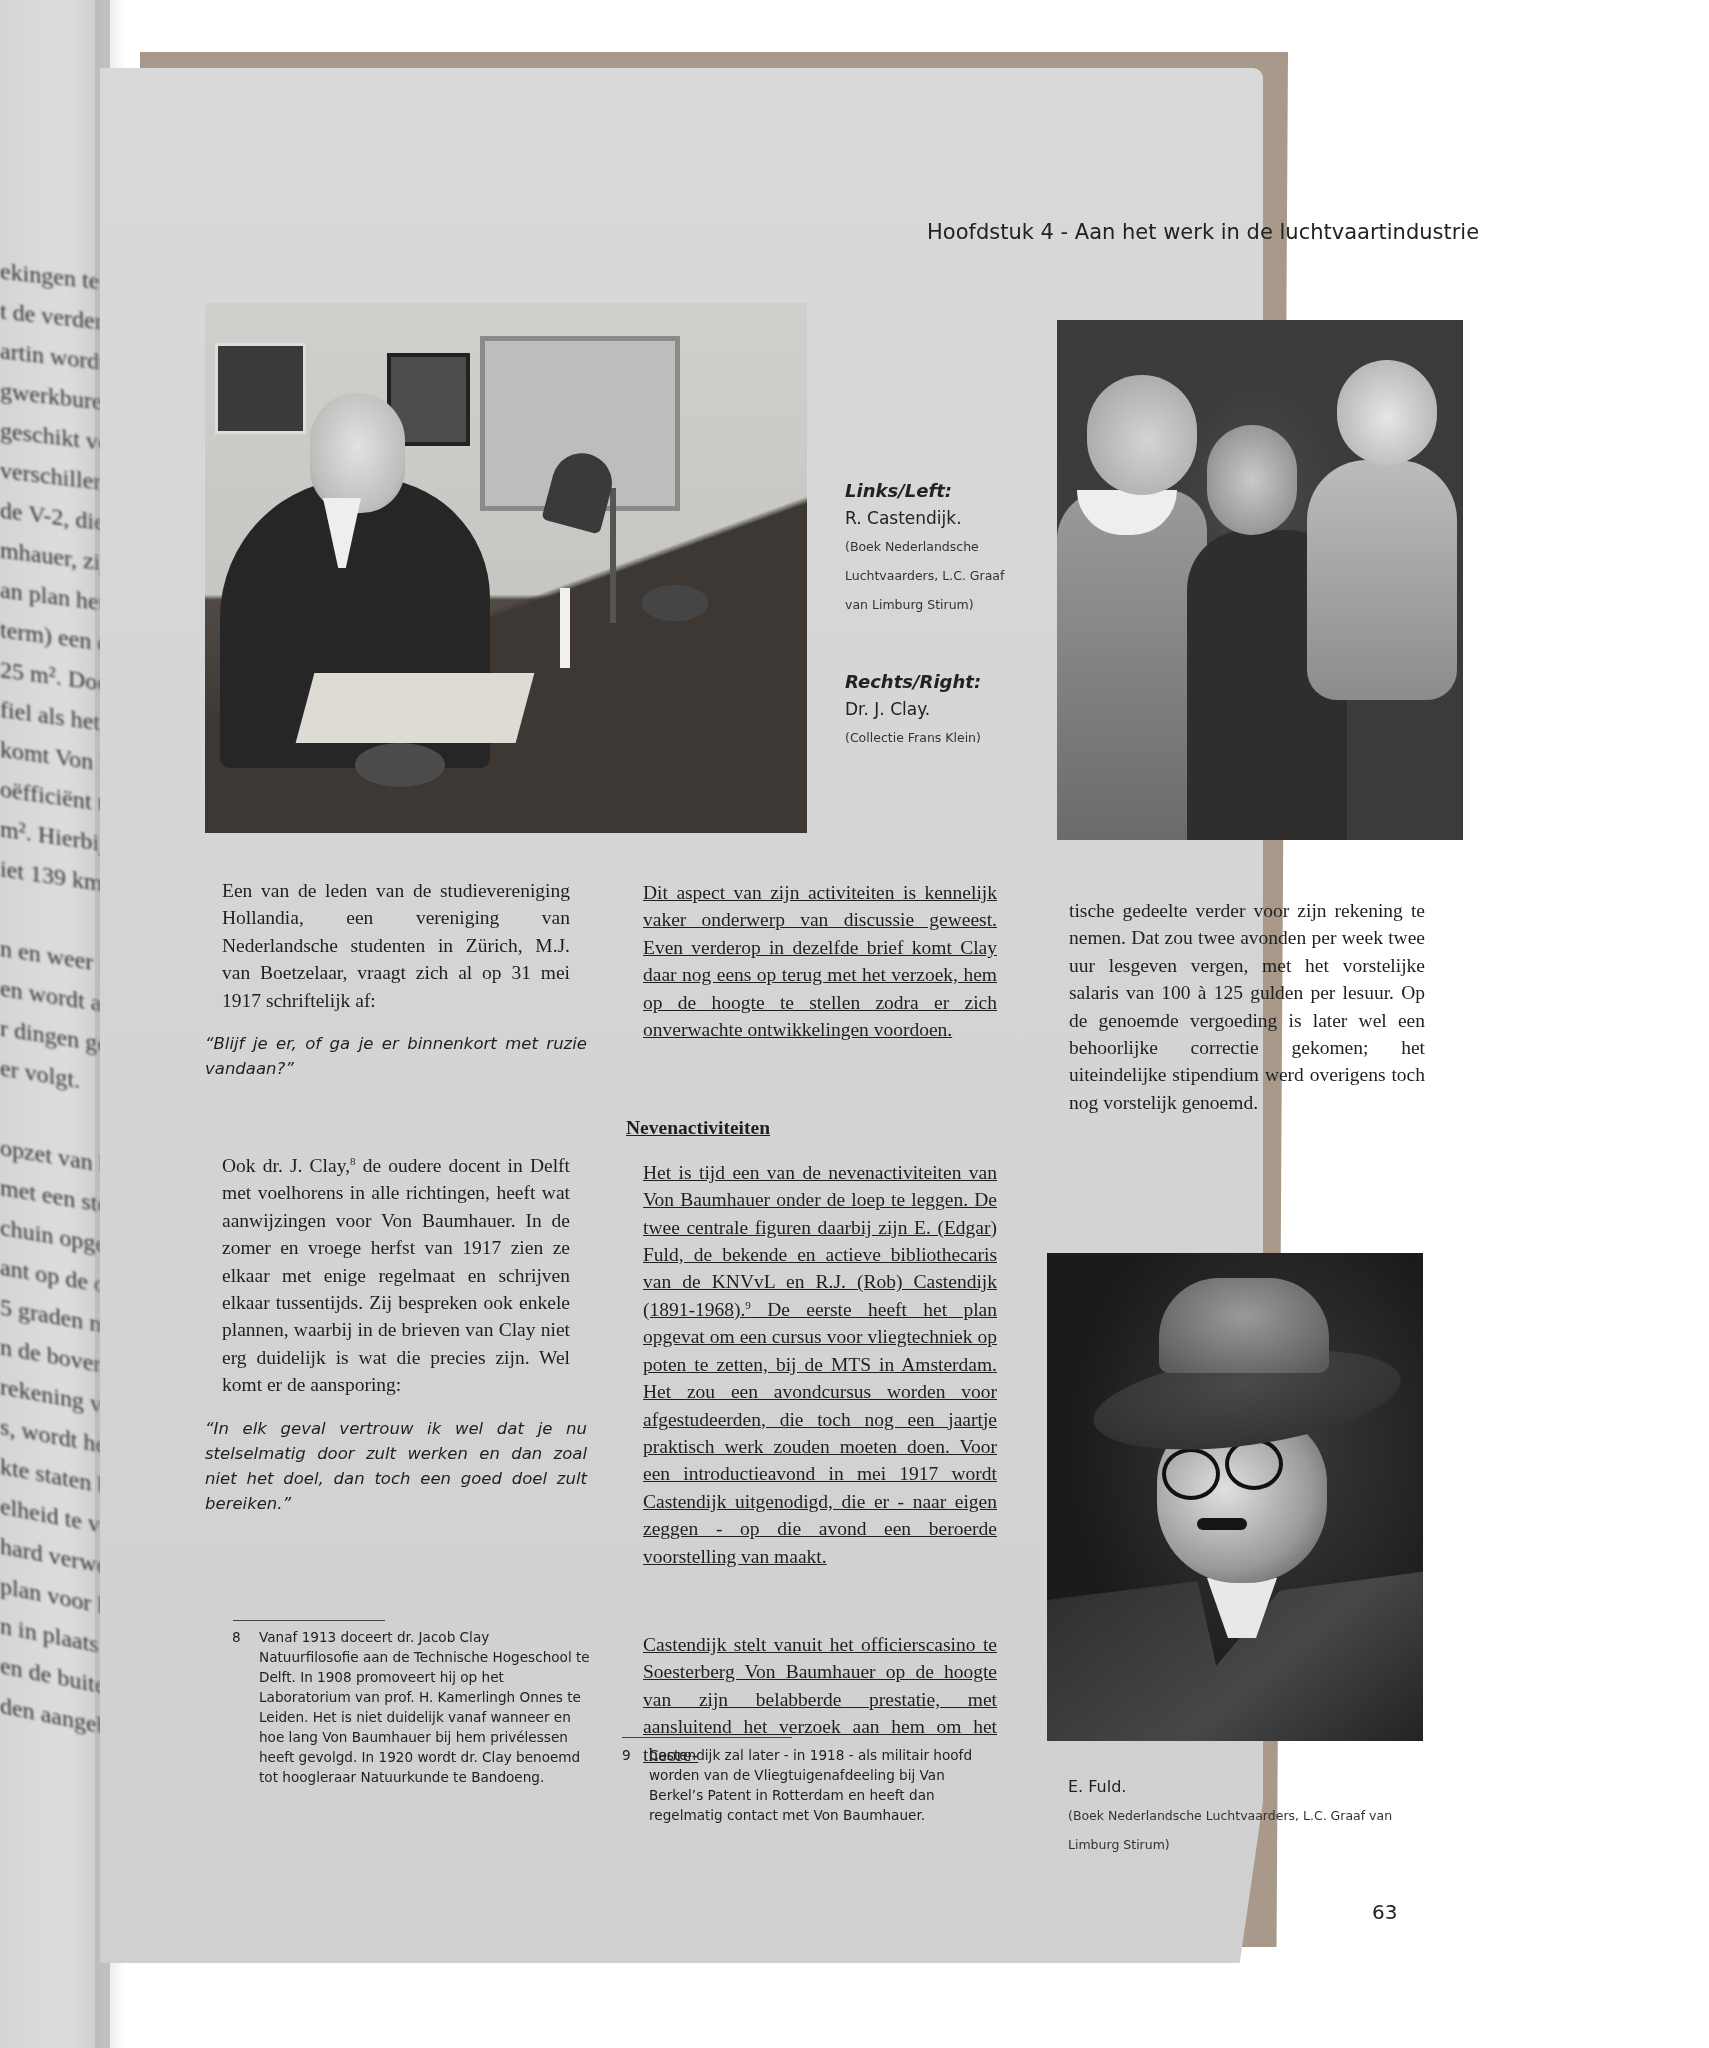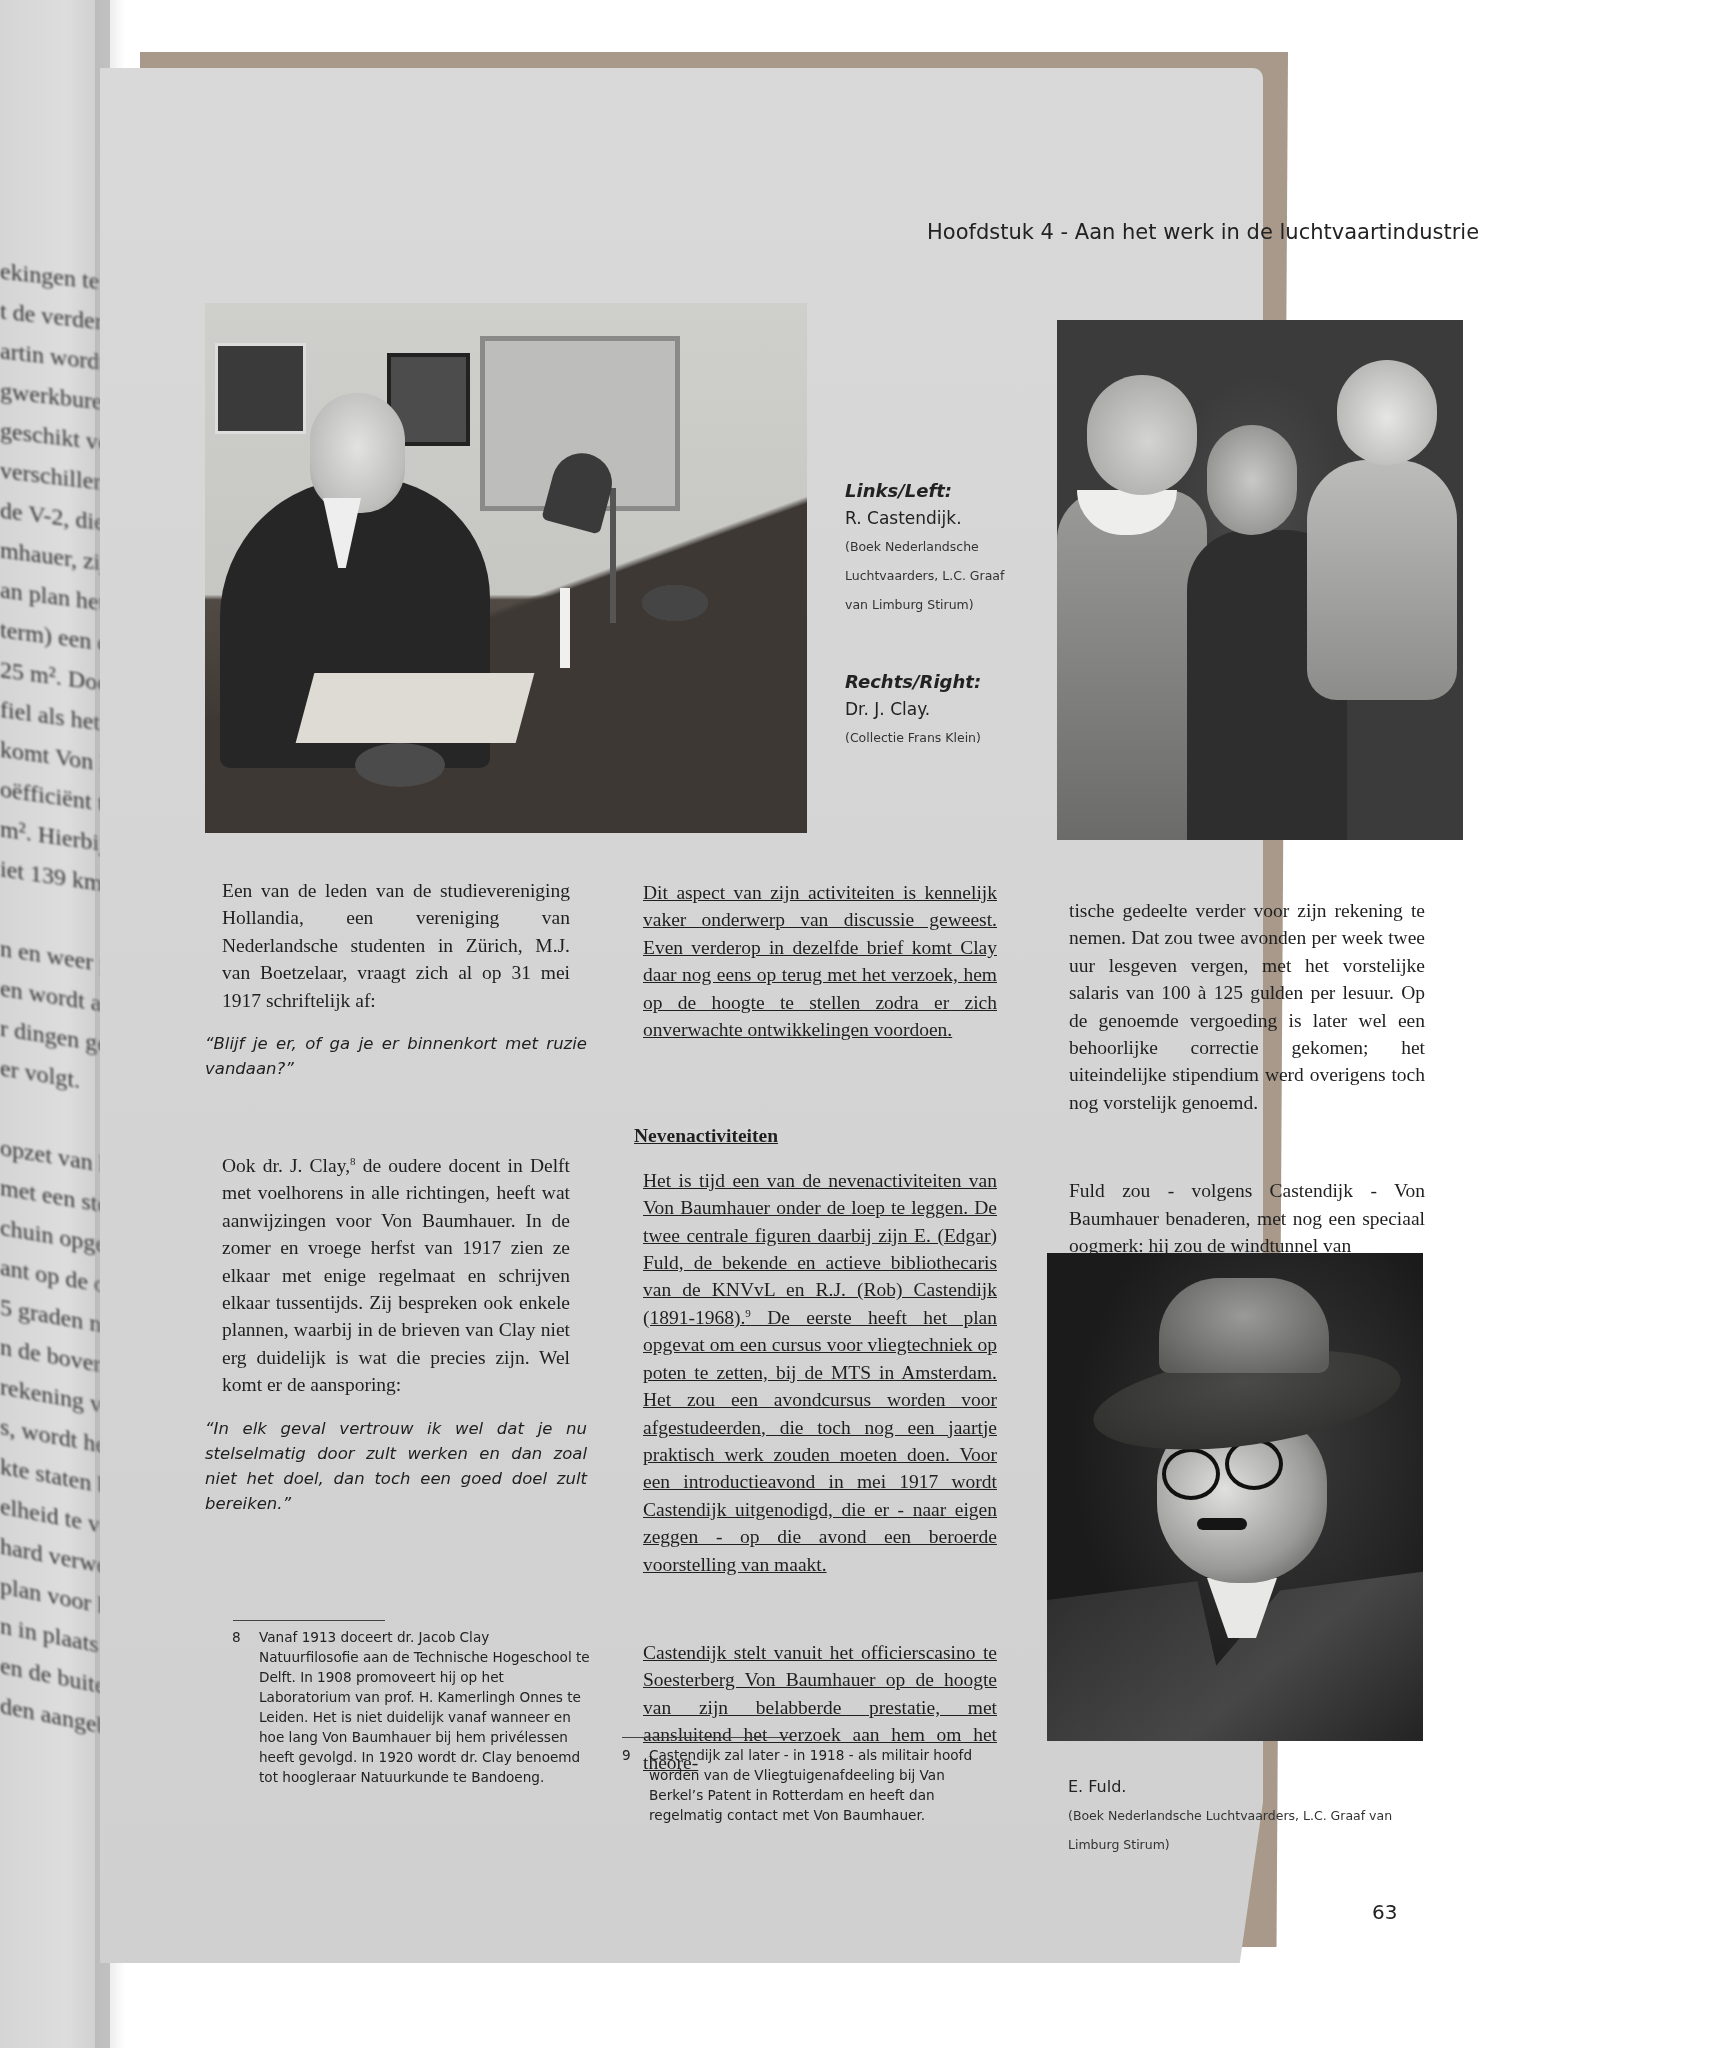--- a/index.html
+++ b/index.html
@@ -100,21 +100,21 @@
   .photo-fuld .coat { position:absolute; left:0; top:300px; width:376px; height:188px; background: linear-gradient(140deg, #2b2b2b 0%, #474747 60%, #232323 100%); clip-path: polygon(0 25%, 40% 15%, 45% 60%, 62% 20%, 100% 10%, 100% 100%, 0 100%); }
 
   .caption-block { position: absolute; font-family: "DejaVu Sans", sans-serif; color: #222; }
   .cap-title { font-style: italic; font-weight: bold; font-size: 18px; line-height: 26px; }
   .cap-name { font-size: 17px; line-height: 28px; }
   .cap-src { font-size: 12.5px; line-height: 29px; color: #333; }
 
   .col { position: absolute; font-size: 19.5px; line-height: 27.4px; text-align: justify; color: #1f1f1f; }
   .col p { margin: 17px; }
   .col .quote { font-family: "DejaVu Sans", sans-serif; font-style: italic; font-size: 16.5px; line-height: 25px; margin: 0; }
-  .col .heading { font-weight: bold; font-size: 19.5px; margin: 8px; }
+  .col .heading { font-weight: bold; font-size: 19.5px; margin: 0; }
   .gap { height: 27px; }
   sup { font-size: 11px; vertical-align: 7px; line-height: 0; }
 
   .fn-rule { position: absolute; height: 1px; background: #444; }
   .footnote { position: absolute; font-family: "DejaVu Sans", sans-serif; font-size: 13.6px; line-height: 20px; color: #222; }
   .footnote .num { position: absolute; left: 0; top: 0; }
   .footnote .txt { margin-left: 27px; display: block; }
 
   .page-number { position: absolute; left: 1372px; top: 1900px; font-family: "DejaVu Sans", sans-serif; font-size: 20px; color: #222; text-align: center; }
 </style>
@@ -231,21 +231,20 @@
 
 <div class="fn-rule" style="left:622px; top:1737px; width:170px;"></div>
 <div class="footnote" style="left:622px; top:1745px; width:370px;">
   <span class="num">9</span>
   <span class="txt">Castendijk zal later - in 1918 - als militair hoofd worden van de Vliegtuigenafdeeling bij Van Berkel’s Patent in Rotterdam en heeft dan regelmatig contact met Von Baumhauer.</span>
 </div>
 
 <div class="col" style="left:1052px; top:880px; width:390px;">
   <p>tische gedeelte verder voor zijn rekening te nemen. Dat zou twee avonden per week twee uur lesgeven vergen, met het vorstelijke salaris van 100 à 125 gulden per lesuur. Op de genoemde vergoeding is later wel een behoorlijke correctie gekomen; het uiteindelijke stipendium werd overigens toch nog vorstelijk genoemd.</p>
   <div class="gap"></div>
-  <p>Fuld zou - volgens Castendijk - Von Baumhauer benaderen, met nog een speciaal oogmerk: hij zou de windtunnel van</p>
 </div>
 
 <div class="photo photo-fuld">
   <div class="coat"></div>
   <div class="collar"></div>
   <div class="face"></div>
   <div class="glass-l"></div>
   <div class="glass-r"></div>
   <div class="mustache"></div>
   <div class="hat-brim"></div>

